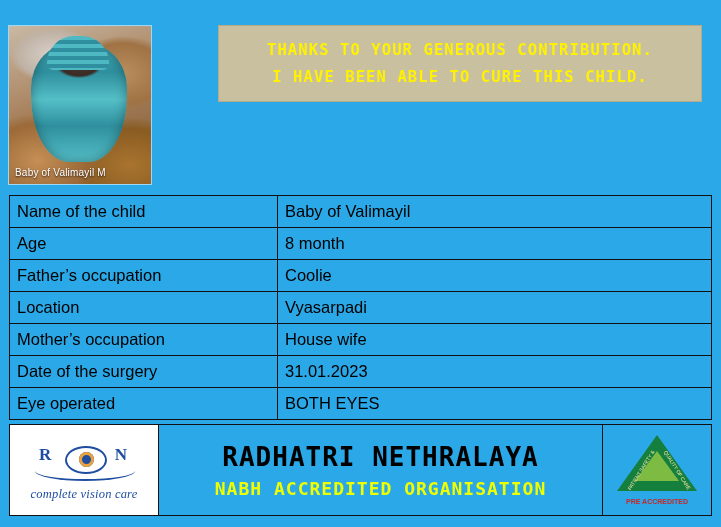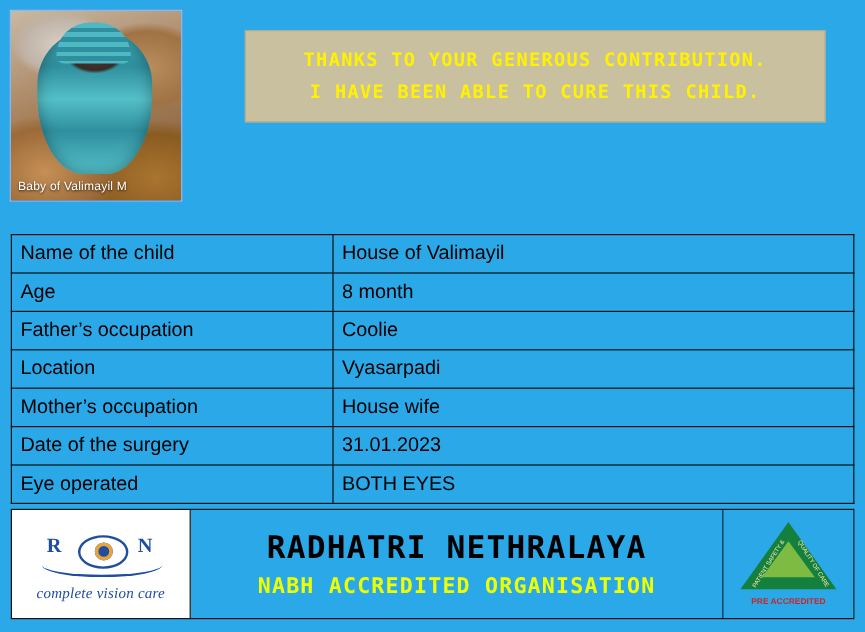--- a/index.html
+++ b/index.html
@@ -25,21 +25,21 @@
   .top-row {
     position: absolute;
     left: 8px;
     top: 8px;
     right: 8px;
     height: 158px;
   }
   .photo {
     position: absolute;
     left: 0;
-    top: 0;
+    top: 17px;
     width: 142px;
     height: 158px;
     border: 1px solid #9fd8f4;
     background: #1d4ed8;
     overflow: hidden;
   }
   .photo-art {
     position: absolute;
     inset: 0;
     background:
@@ -76,21 +76,21 @@
     bottom: 6px;
     color: #ffffff;
     font-size: 10px;
     font-family: "Liberation Sans", sans-serif;
     text-shadow: 0 1px 2px rgba(0,0,0,0.8);
     letter-spacing: 0.2px;
   }
 
   .thanks-banner {
     position: absolute;
-    left: 196px;
+    left: 210px;
     top: 17px;
     width: 482px;
     height: 75px;
     background: #C9C0A0;
     border: 1px solid #b5ab8a;
     display: flex;
     flex-direction: column;
     align-items: center;
     justify-content: center;
   }
@@ -331,21 +331,21 @@
       <div class="thanks-line">I HAVE BEEN ABLE TO CURE THIS CHILD.</div>
     </div>
 
   </div>
 
 
   <table class="details">
     <tbody>
       <tr>
         <td class="label">Name of the child</td>
-        <td class="value">House of Valimayil</td>
+        <td class="value">Baby of Valimayil</td>
       </tr>
       <tr>
         <td class="label">Age</td>
         <td class="value">8 month</td>
       </tr>
       <tr>
         <td class="label">Father’s occupation</td>
         <td class="value">Coolie</td>
       </tr>
       <tr>

